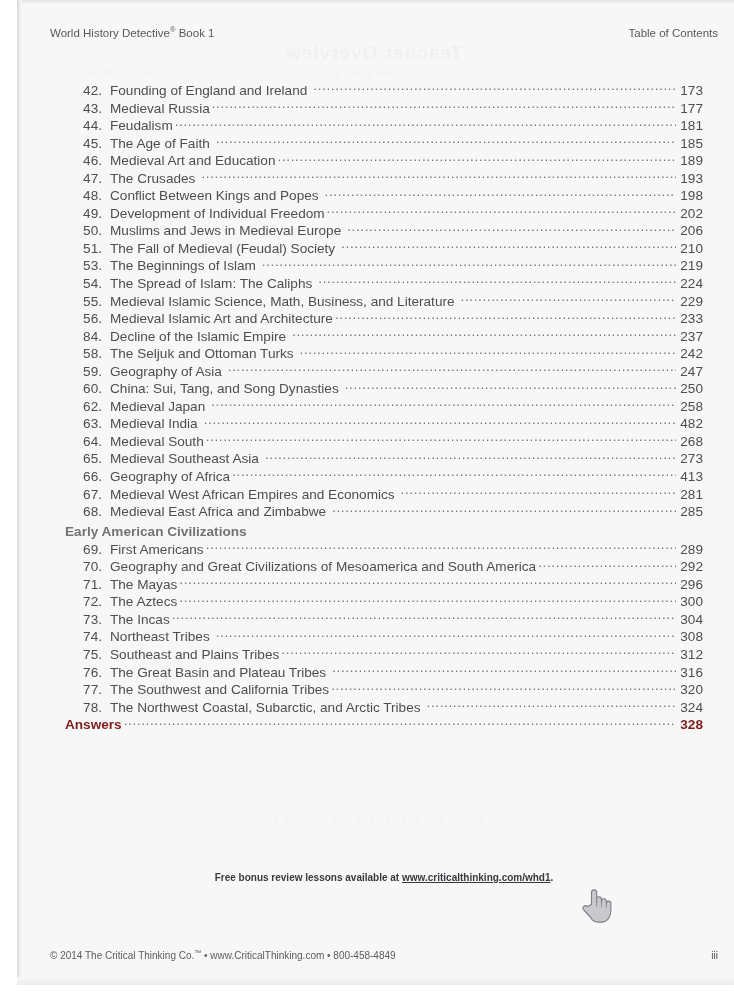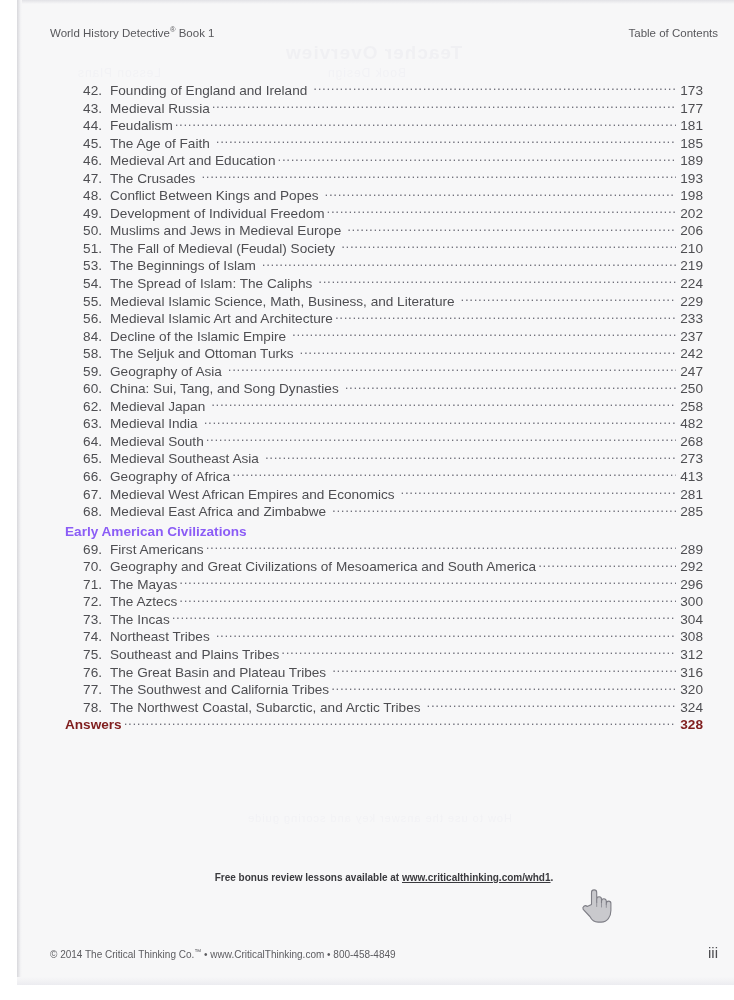--- a/index.html
+++ b/index.html
@@ -133,21 +133,21 @@
     min-width: 26px;
   }
 
   
   .toc-row.gap .leader { margin-left: 6px; }
 
   .section-head {
     font-size: 13.6px;
     line-height: 19px;
     font-weight: bold;
-    color: #8b5cf6;
+    color: #737373;
     margin-top: 1px;
   }
 
   .toc-row.answers {
     font-weight: bold;
     color: #7f1d1d;
   }
   .toc-row.answers .title {
     padding-left: 0;
   }
@@ -189,21 +189,21 @@
     justify-content: space-between;
     align-items: baseline;
     font-size: 10px;
     color: #5c5c60;
   }
   .footer .tm {
     font-size: 7px;
     vertical-align: super;
   }
   .footer .folio {
-    font-size: 15px;
+    font-size: 10px;
     color: #4e4e52;
   }
 </style>
 </head>
 <body>
 
 <div class="page">
 
   <div class="scan-edge-top"></div>
   <div class="scan-edge-left"></div>

